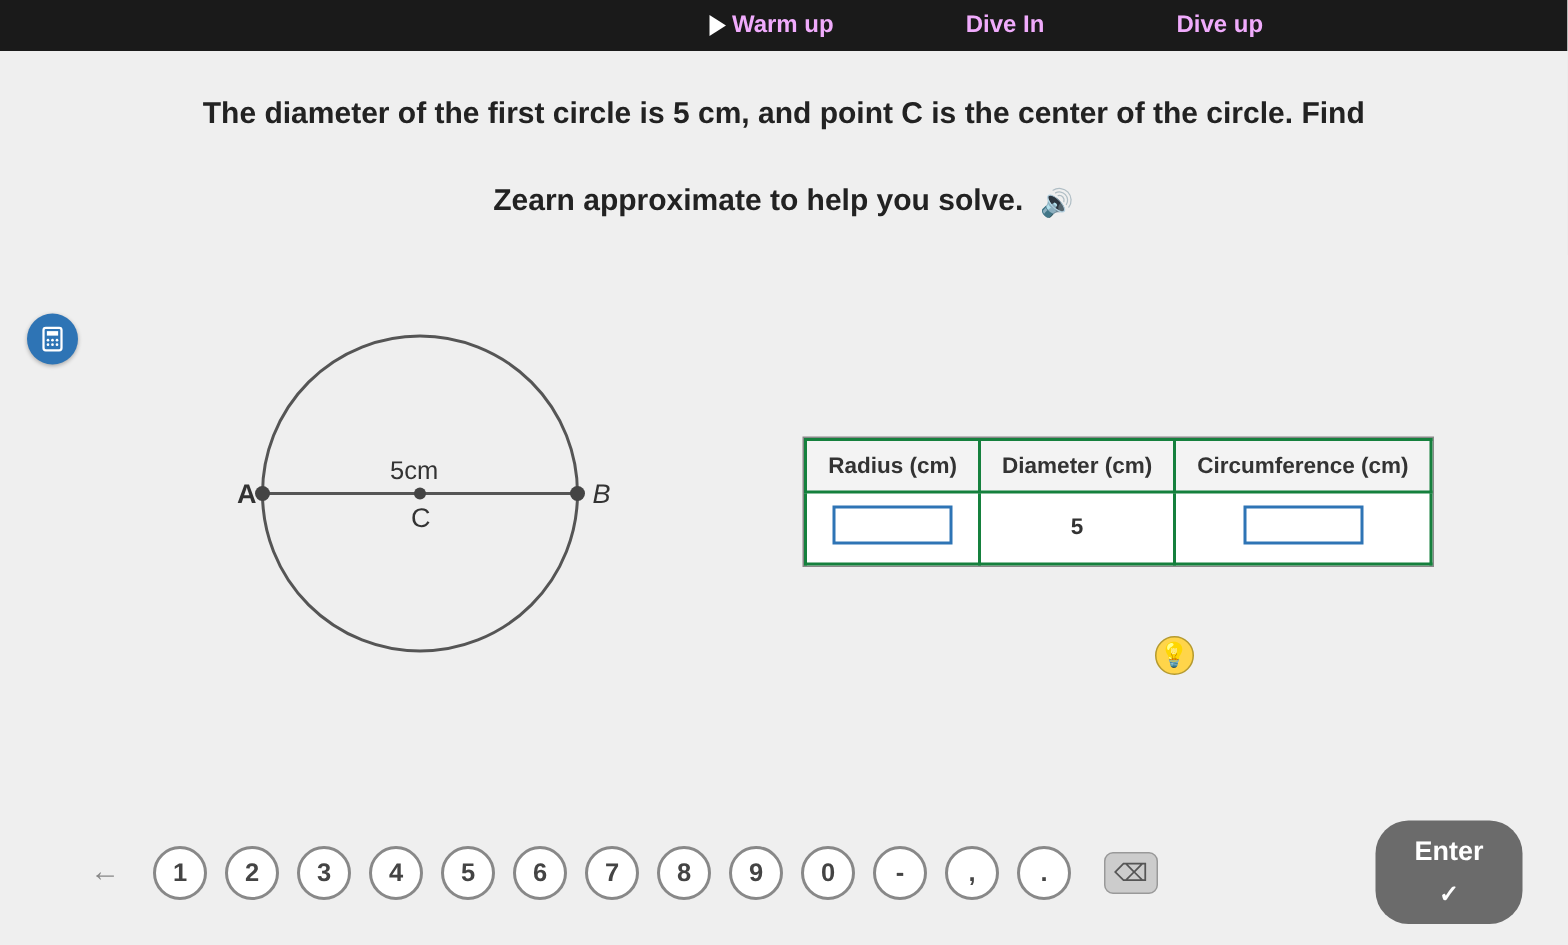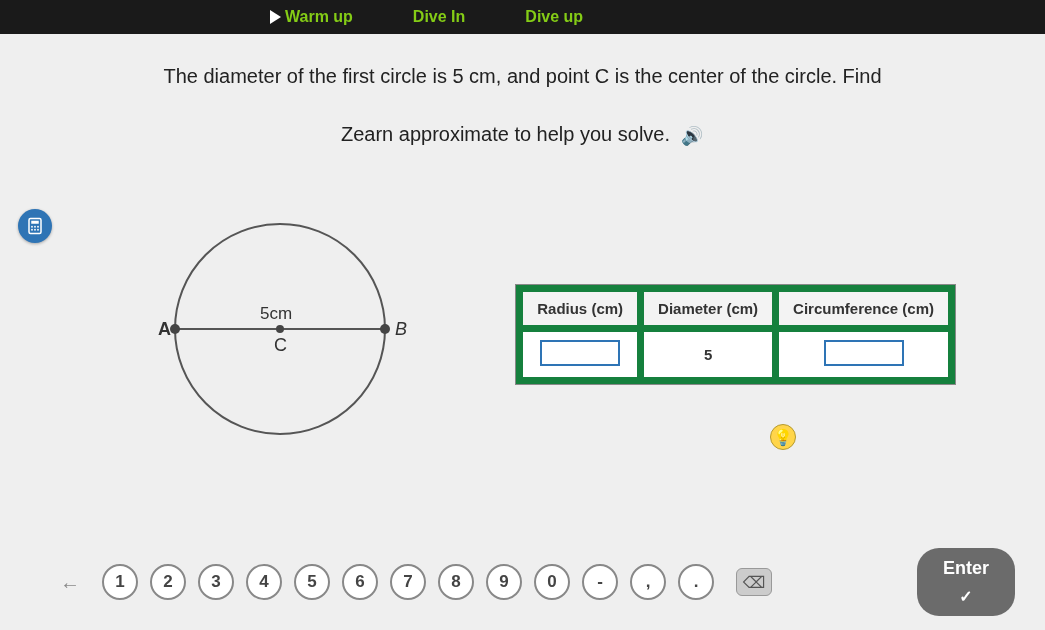--- a/index.html
+++ b/index.html
@@ -10,37 +10,38 @@
     height: 630px;
     overflow: hidden;
     position: relative;
   }
   .topbar {
     background: #1a1a1a;
     height: 34px;
     display: flex;
     align-items: center;
     padding-left: 270px;
-    gap: 60px;
-    color: #84cc16;
+    gap: 88px;
+    color: #f0abfc;
     font-weight: bold;
     font-size: 16px;
+    justify-content: center;
   }
   .topbar .tab { display: flex; align-items: center; gap: 4px; }
   .topbar .tab.active .play { width:0;height:0;border-top:7px solid transparent;border-bottom:7px solid transparent;border-left:11px solid #fff;}
   .content {
     background: #efefef;
     padding: 28px 60px 0 60px;
     height: calc(100% - 34px);
     position: relative;
   }
   .prompt {
     text-align: center;
     font-size: 20px;
-    font-weight: normal;
+    font-weight: bold;
     color: #222;
     line-height: 1.45;
     max-width: 920px;
     margin: 0 auto 10px auto;
   }
   .speaker {
     display:inline-block;
     vertical-align: middle;
     margin-left:6px;
     color:#555;
@@ -66,21 +67,21 @@
     padding: 0 30px 0 60px;
   }
   .circle-wrap { position: relative; width: 300px; height: 250px; }
   .circle-wrap svg { overflow: visible; }
   .tbl {
     border-collapse: collapse;
     background:#fff;
     box-shadow: 0 0 0 1px #888;
   }
   .tbl th, .tbl td {
-    border:7px solid #15803d;
+    border:2px solid #15803d;
     padding:8px 14px;
     font-size:15px;
     text-align:center;
     font-weight:bold;
     color:#333;
   }
   .tbl th { background:#f3f3f3; }
   .ans-box {
     display:inline-block;
     width:80px;height:26px;

